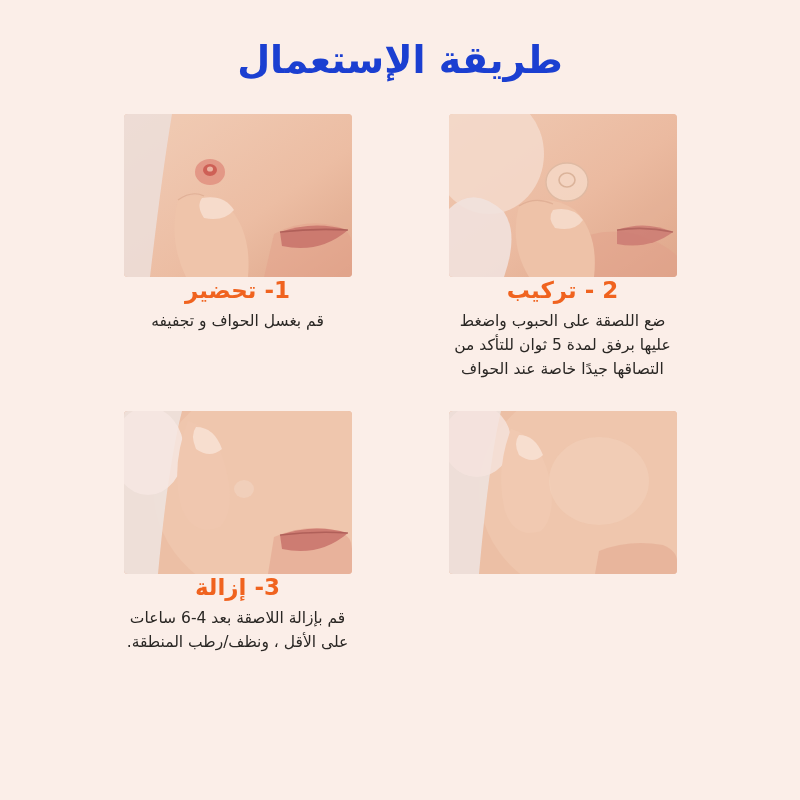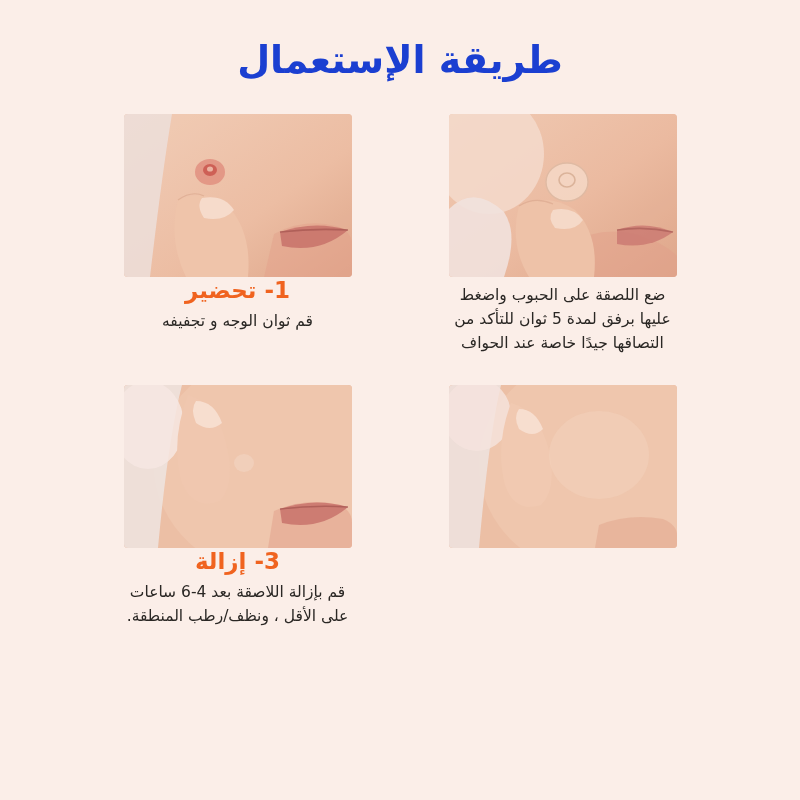--- a/index.html
+++ b/index.html
@@ -106,20 +106,21 @@
           <ellipse cx="118" cy="66" rx="8" ry="7" fill="none" stroke="#dcb69d" stroke-width="1.6"></ellipse>
           <path d="M120 130 Q 150 112 186 120 Q 214 128 228 142 L228 163 L110 163 Z" fill="#e2a38c" opacity="0.55"></path>
           <path d="M168 116 Q 196 106 224 118 Q 200 136 168 130 Z" fill="#cd7b73" opacity="0.85"></path>
           <path d="M168 116 Q 196 112 224 118" stroke="#a85a55" stroke-width="1.6" fill="none" opacity="0.7"></path>
           <path d="M70 92 Q 60 130 80 163 L145 163 Q 150 120 126 96 Q 100 78 70 92 Z" fill="#f0c5ab"></path>
           <path d="M104 96 Q 124 92 134 106 Q 126 118 106 114 Q 98 104 104 96 Z" fill="#f7ddcc"></path>
           <path d="M70 92 Q 86 82 104 90" stroke="#dcab92" stroke-width="1.2" fill="none" opacity="0.7"></path>
           <rect width="228" height="163" fill="#c98a6a" opacity="0.04"></rect>
         </svg>
       </div>
+      <div class="step-title">2 - تركيب</div>
       <div class="step-body">ضع اللصقة على الحبوب واضغط عليها برفق لمدة 5 ثوان للتأكد من التصاقها جيدًا خاصة عند الحواف</div>
     </div>
 
     <div class="card">
       <div class="photo">
         <svg viewBox="0 0 228 163" preserveAspectRatio="xMidYMid slice" aria-hidden="true">
           <defs>
             <linearGradient id="sk1" x1="0" y1="0" x2="1" y2="1">
               <stop offset="0%" stop-color="#f3d0ba"></stop>
               <stop offset="60%" stop-color="#eec0a6"></stop>
@@ -134,21 +135,21 @@
           <path d="M150 120 Q 180 104 212 112 Q 228 118 228 130 L228 163 L140 163 Z" fill="#e3a28b" opacity="0.5"></path>
           <path d="M156 118 Q 190 106 224 116 Q 196 140 158 132 Z" fill="#c9746d" opacity="0.9"></path>
           <path d="M156 118 Q 190 114 224 116" stroke="#a3534f" stroke-width="1.6" fill="none" opacity="0.7"></path>
           <path d="M54 86 Q 44 126 62 163 L124 163 Q 128 118 104 92 Q 80 74 54 86 Z" fill="#f1c7ad"></path>
           <path d="M78 84 Q 100 80 110 96 Q 100 108 80 104 Q 72 92 78 84 Z" fill="#f8dfd0"></path>
           <path d="M54 86 Q 68 76 80 82" stroke="#dcab92" stroke-width="1.2" fill="none" opacity="0.7"></path>
           <rect width="228" height="163" fill="#c98a6a" opacity="0.04"></rect>
         </svg>
       </div>
       <div class="step-title">1- تحضير</div>
-      <div class="step-body">قم ثوان الوجه و تجفيفه</div>
+      <div class="step-body">قم بغسل الحواف و تجفيفه</div>
     </div>
 
     <div class="card row2">
       <div class="photo">
         <svg viewBox="0 0 228 163" preserveAspectRatio="xMidYMid slice" aria-hidden="true">
           <defs>
             <linearGradient id="sk4" x1="0" y1="0" x2="1" y2="1">
               <stop offset="0%" stop-color="#f4d3bd"></stop>
               <stop offset="55%" stop-color="#eec2a8"></stop>
               <stop offset="100%" stop-color="#ddа"></stop>

